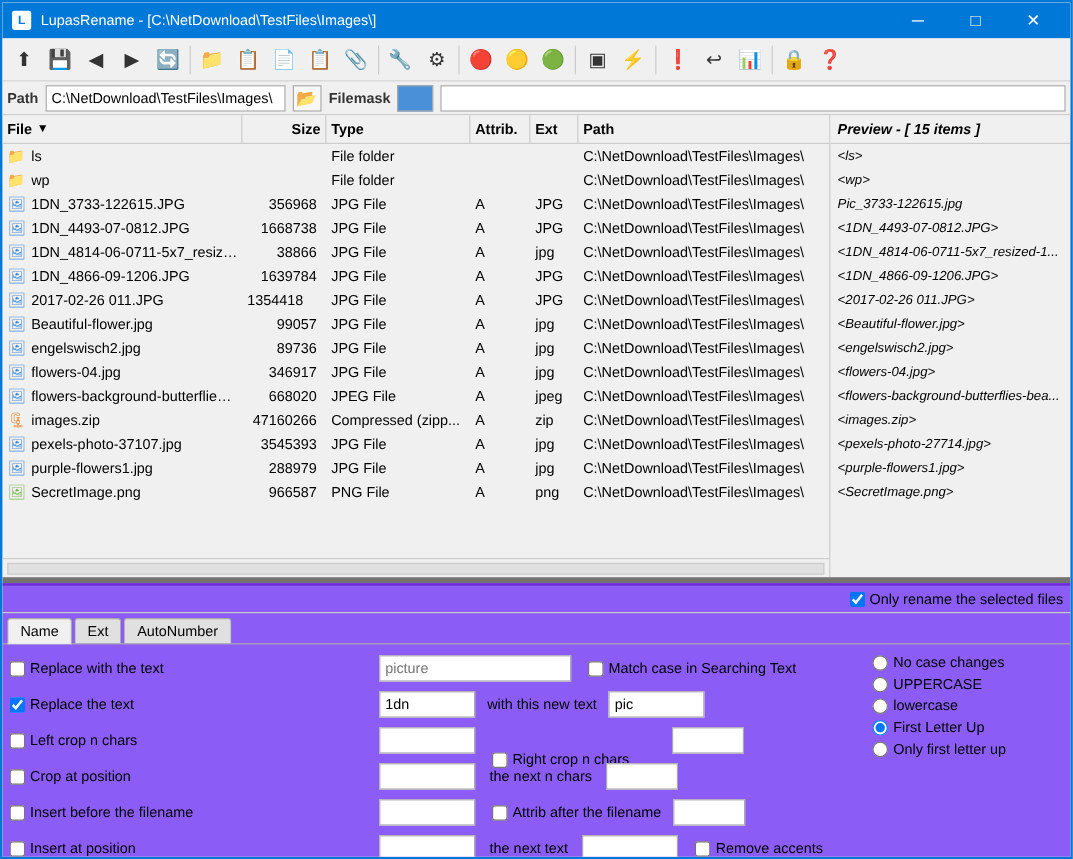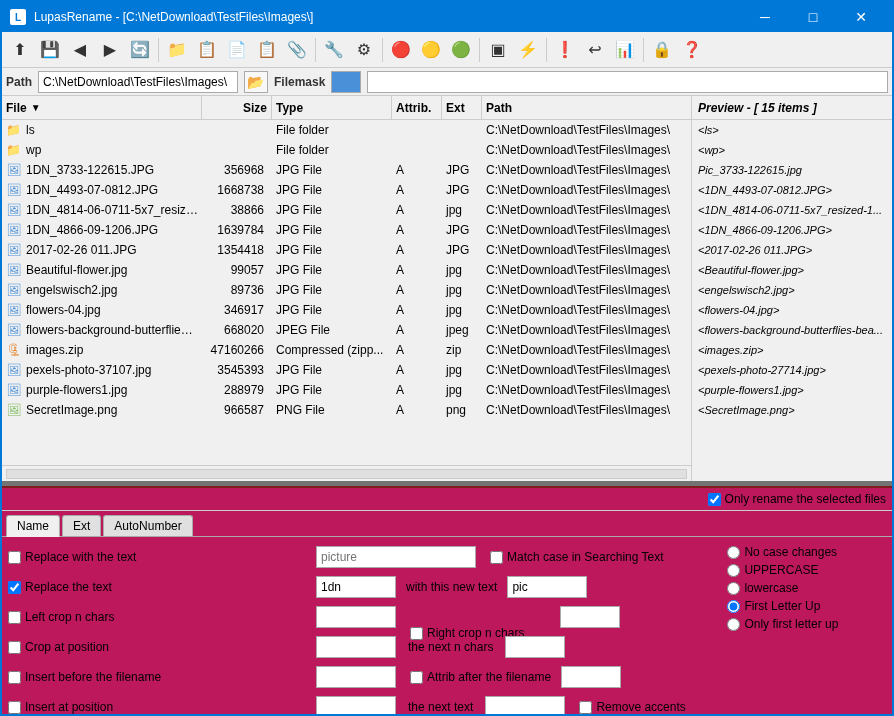--- a/index.html
+++ b/index.html
@@ -50,21 +50,21 @@
     .png-icon { color: #7cba59; }
     .zip-icon { color: #e67e22; }
 
     
     .preview-panel { width: 200px; display: flex; flex-direction: column; overflow: hidden; font-style: italic; }
     .preview-header { background: #f0f0f0; border-bottom: 1px solid #ccc; height: 24px; display: flex; align-items: center; padding: 0 6px; font-weight: bold; }
     .preview-body { overflow-y: auto; flex: 1; }
     .preview-row { padding: 1px 6px; height: 20px; display: flex; align-items: center; white-space: nowrap; overflow: hidden; text-overflow: ellipsis; font-size: 11px; }
 
     
-    .bottom-panel { height: 230px; border-top: 2px solid #7f1d1d; background: #be185d; }
+    .bottom-panel { height: 230px; border-top: 2px solid #6d28d9; background: #8b5cf6; }
     
     
     .tabs-row { display: flex; padding: 4px 4px 0; gap: 2px; align-items: flex-end; border-bottom: 1px solid #aaa; }
     .tab { padding: 3px 10px; border: 1px solid #aaa; border-bottom: none; background: #e0e0e0; cursor: pointer; border-radius: 3px 3px 0 0; }
     .tab.active { background: #f0f0f0; border-bottom: 1px solid #f0f0f0; z-index: 1; margin-bottom: -1px; }
     
     
     .controls-area { padding: 8px 6px 4px; display: flex; gap: 8px; }
     .controls-left { flex: 0 0 300px; display: flex; flex-direction: column; gap: 6px; }
     .controls-middle { flex: 1; display: flex; flex-direction: column; gap: 6px; }
@@ -228,21 +228,21 @@
     <div class="cell cell-type">JPG File</div>
     <div class="cell cell-attrib">A</div>
     <div class="cell cell-ext">JPG</div>
     <div class="cell cell-path">C:\NetDownload\TestFiles\Images\</div>
   </div>
         <div class="file-row">
     <div class="cell cell-file">
             <span class="file-icon jpg-icon">🖼</span>
             <span style="overflow:hidden;text-overflow:ellipsis;white-space:nowrap;">2017-02-26 011.JPG</span>
           </div>
-    <div class="cell cell-size" style="text-align:right;padding-right:8px;">1354418</div>
+    <div class="cell cell-size" style="text-align:left;padding-right:8px;">1354418</div>
     <div class="cell cell-type">JPG File</div>
     <div class="cell cell-attrib">A</div>
     <div class="cell cell-ext">JPG</div>
     <div class="cell cell-path">C:\NetDownload\TestFiles\Images\</div>
   </div>
         <div class="file-row">
     <div class="cell cell-file">
             <span class="file-icon jpg-icon">🖼</span>
             <span style="overflow:hidden;text-overflow:ellipsis;white-space:nowrap;">Beautiful-flower.jpg</span>
           </div>

